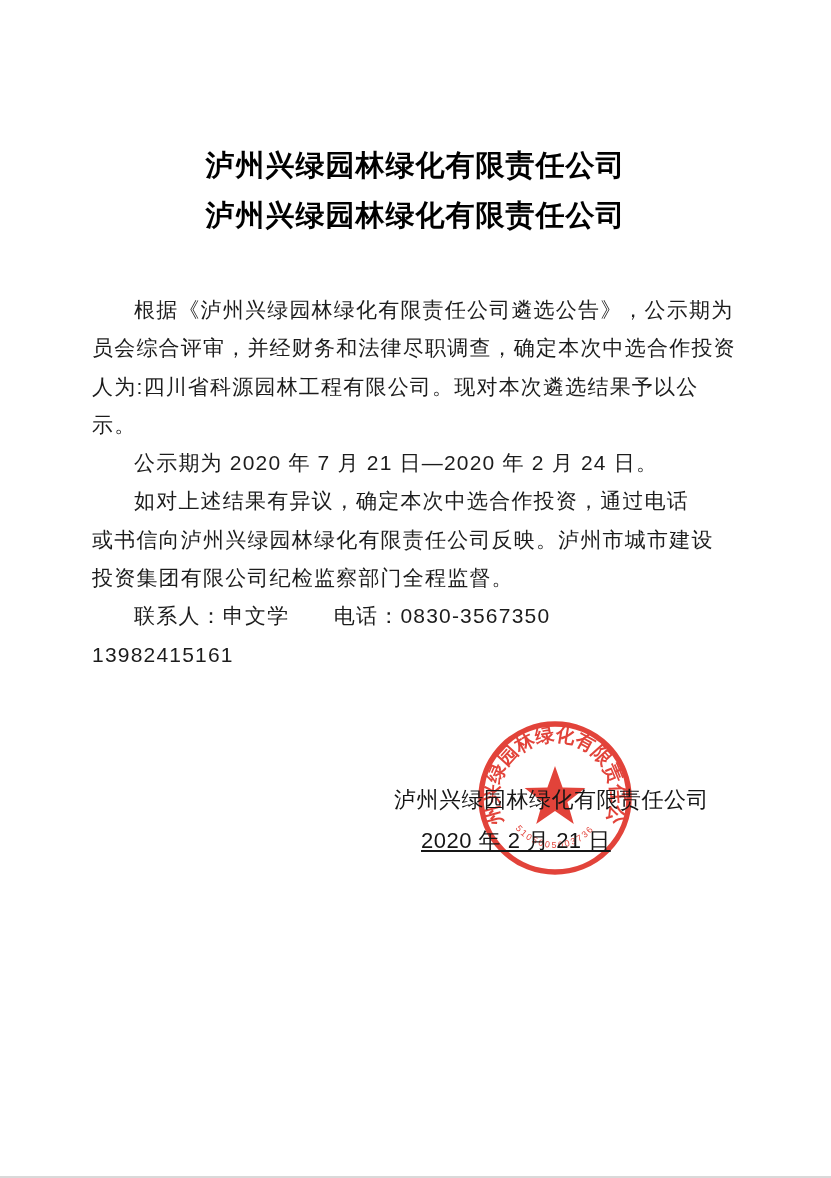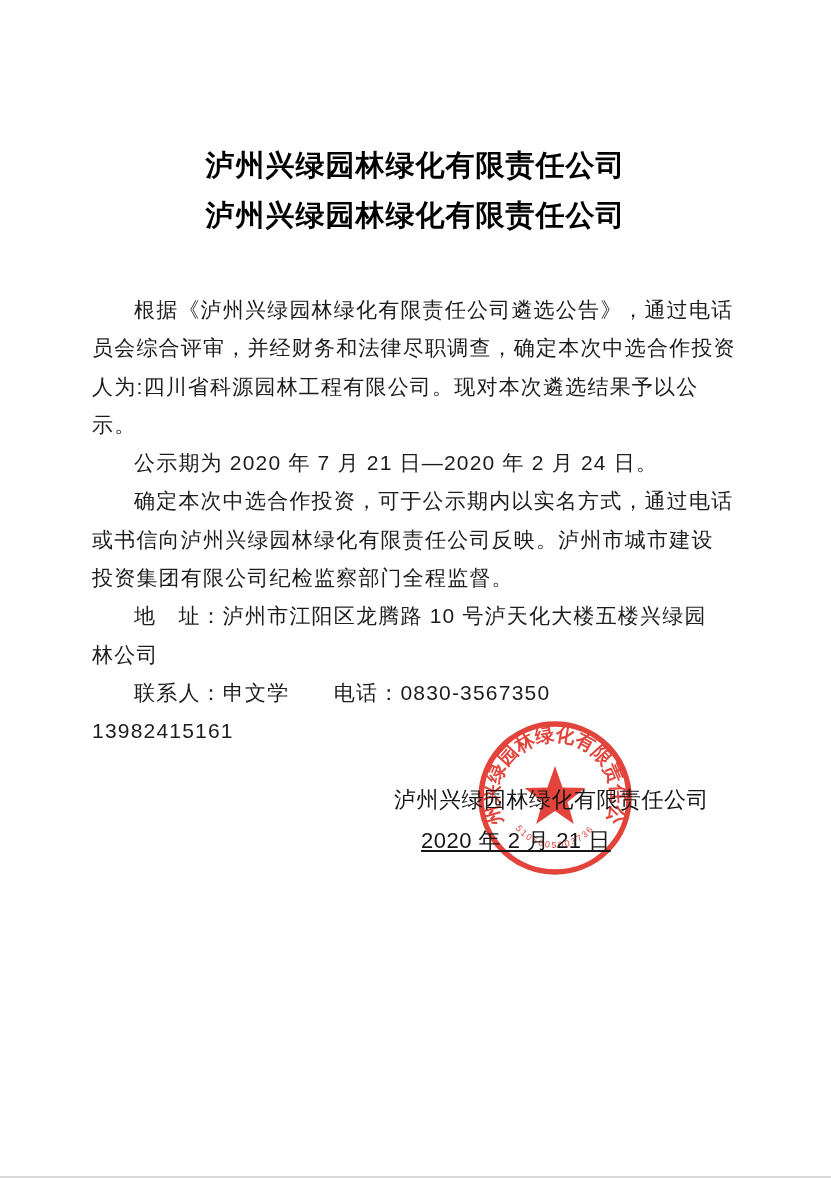--- a/index.html
+++ b/index.html
@@ -71,29 +71,27 @@
 <body>
 
 <div class="page">
 
   <div class="doc-title">
     <div>泸州兴绿园林绿化有限责任公司</div>
     <div>泸州兴绿园林绿化有限责任公司</div>
   </div>
 
   <div class="doc-body" id="doc-body">
-      <p>根据《泸州兴绿园林绿化有限责任公司遴选公告》，通过电话
+      <p>根据《泸州兴绿园林绿化有限责任公司遴选公告》，公示期为
 员会综合评审，并经财务和法律尽职调查，确定本次中选合作投资
 人为:四川省科源园林工程有限公司。现对本次遴选结果予以公示。</p>
       <p>公示期为 2020 年 7 月 21 日—2020 年 2 月 24 日。</p>
-      <p>确定本次中选合作投资，可于公示期内以实名方式，通过电话
+      <p>如对上述结果有异议，确定本次中选合作投资，通过电话
 或书信向泸州兴绿园林绿化有限责任公司反映。泸州市城市建设
 投资集团有限公司纪检监察部门全程监督。</p>
-      <p>地　址：泸州市江阳区龙腾路 10 号泸天化大楼五楼兴绿园
-林公司</p>
       <p>联系人：申文学　　电话：0830-3567350
 13982415161</p>
     </div>
 
   <svg class="seal-wrap" viewBox="0 0 172 172">
     <circle cx="86" cy="86" r="74" fill="none" stroke="#e0342a" stroke-width="5.5"></circle>
     <polygon points="86,54 93.6,75.5 116.4,76.1 98.4,90 104.8,111.9 86,99 67.2,111.9 73.6,90 55.6,76.1 78.4,75.5" fill="#e0342a"></polygon>
     <defs>
       <path id="seal-top-arc" d="M 34.3 110.1 A 57 57 0 1 1 137.7 110.1" fill="none"></path>
       <path id="seal-bottom-arc" d="M 43.6 112.5 A 50 50 0 0 0 128.4 112.5" fill="none"></path>

